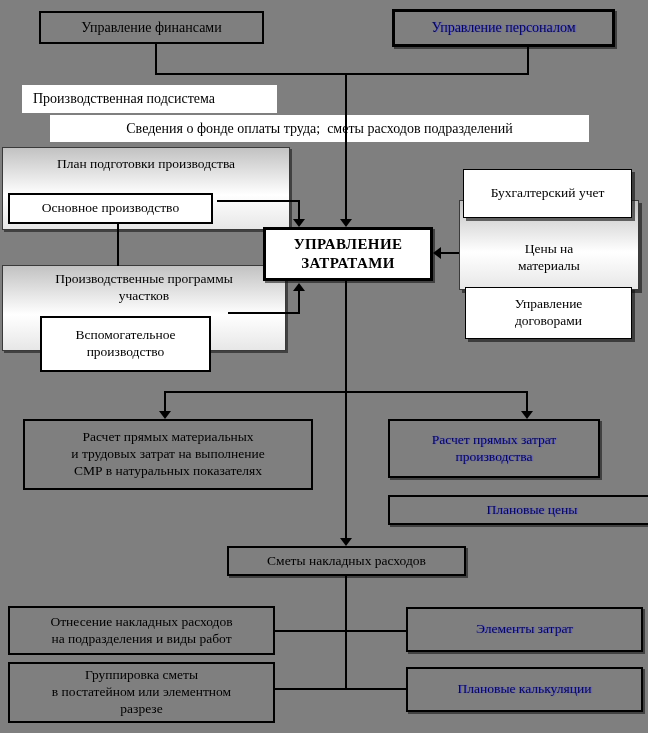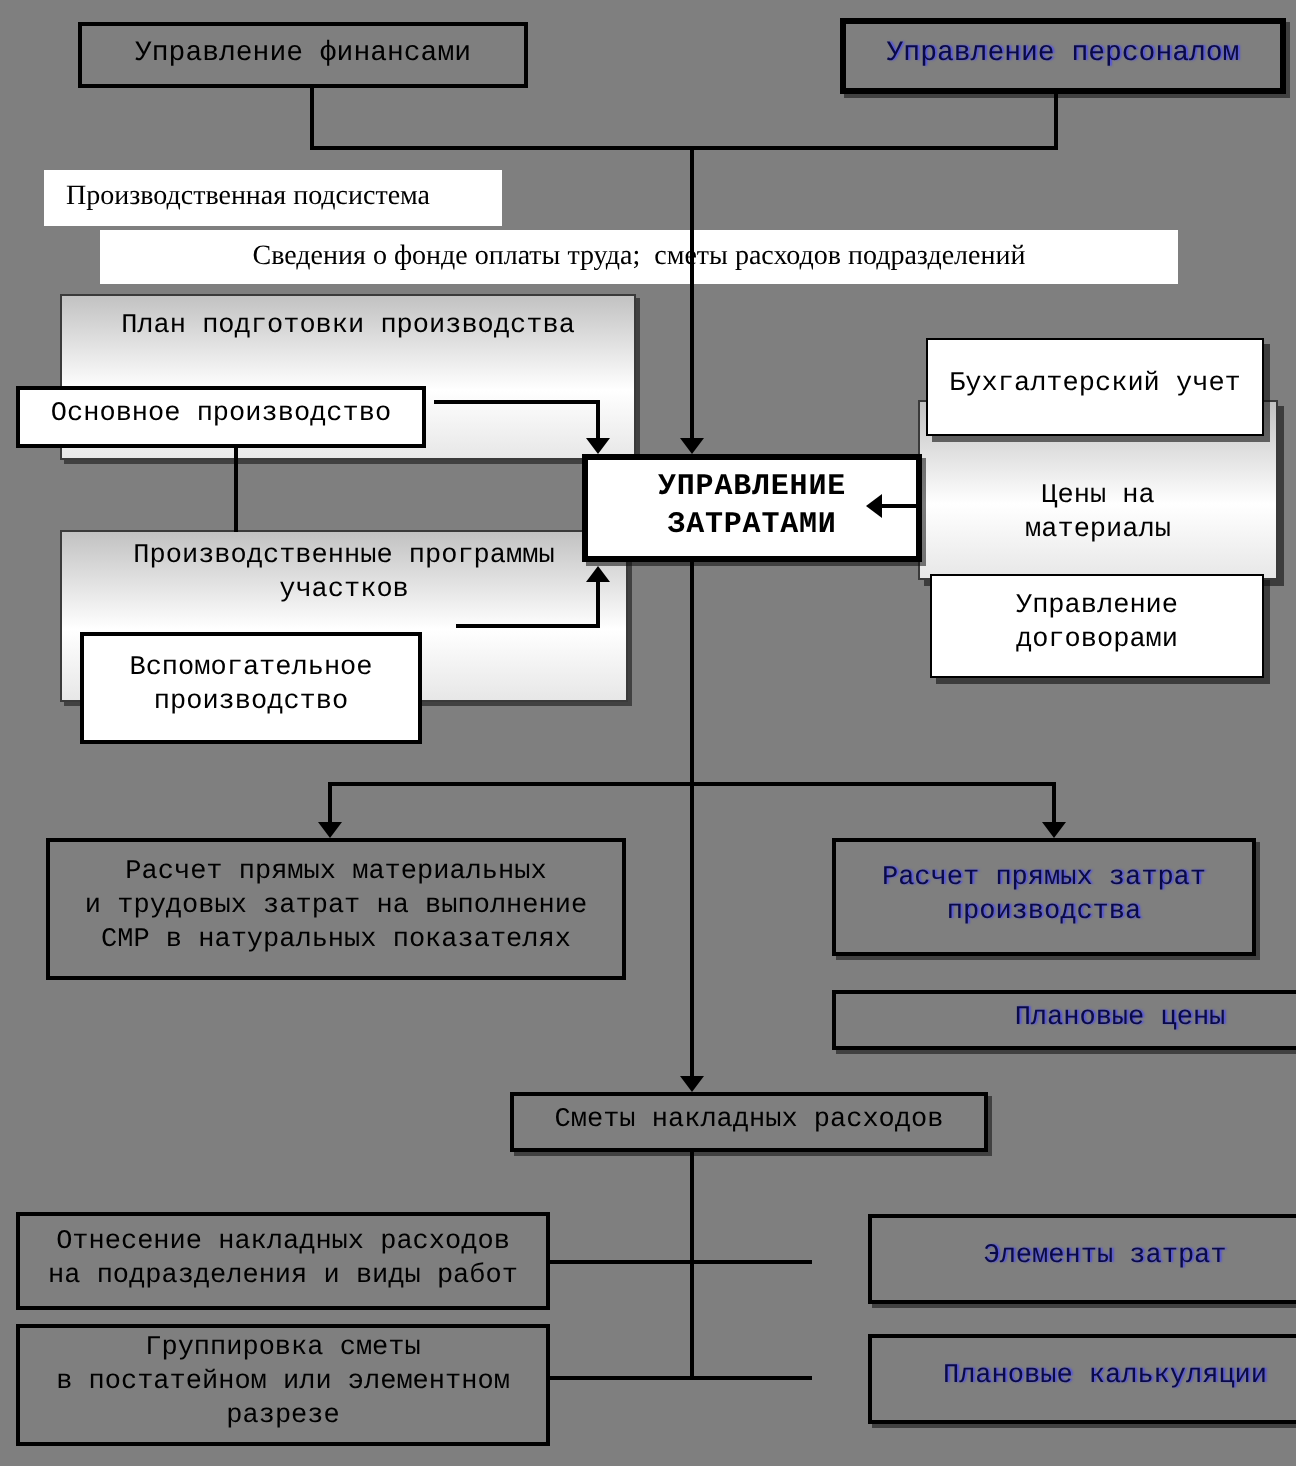--- a/index.html
+++ b/index.html
@@ -3,29 +3,29 @@
 <meta charset="utf-8">
 <style>
   html,body{margin:0;padding:0;}
   body{font-family:"Liberation Serif","DejaVu Serif",serif;}
   #canvas{
     position:relative;width:648px;height:733px;background:#7f7f7f;overflow:hidden;
   }
   .node{
     position:absolute;box-sizing:border-box;display:flex;flex-direction:column;
     align-items:center;justify-content:center;text-align:center;
-    font-size:13.5px;line-height:1.25;color:#000;font-family:Liberation Mono, monospace;
+    font-size:13.5px;line-height:1.25;color:#000;
   }
   .outline{border:2px solid #000;}
   .thin{border-width:1.5px;align-items:center;}
   .thick{border-width:3px;}
   .white{background:#ffffff;}
   .grad{background:linear-gradient(180deg,#c2c2c2 0%,#ffffff 58%,#e7e7e7 100%);border:1px solid #3a3a3a;}
   .shadow{box-shadow:3px 3px 0 rgba(15,15,15,0.6);}
-  .shadow-sm{box-shadow:2px 2px 0 rgba(15,15,15,0.55);margin-left:28px;}
+  .shadow-sm{box-shadow:2px 2px 0 rgba(15,15,15,0.55);}
   .top-text{justify-content:flex-start;}
   .bold{font-weight:bold;font-size:15px;letter-spacing:.4px;}
   .accent{color:#0a0a46;text-shadow:1px 0 1px rgba(70,70,255,0.8);}
   .bar{position:absolute;box-sizing:border-box;background:#ffffff;display:flex;align-items:center;font-size:14px;color:#000;}
   .ln{display:block;}
   .line{position:absolute;background:#000;}
   .arr{position:absolute;width:0;height:0;}
   .arr-down{border-left:6px solid transparent;border-right:6px solid transparent;border-top:8px solid #000;}
   .arr-up{border-left:6px solid transparent;border-right:6px solid transparent;border-bottom:8px solid #000;}
   .arr-left{border-top:6px solid transparent;border-bottom:6px solid transparent;border-right:8px solid #000;}
@@ -43,21 +43,21 @@
   <div class="node grad shadow-sm top-text" style="left:2px;top:265px;width:284px;height:86px;padding-top:5px;">
     <span class="ln">Производственные программы</span>
     <span class="ln">участков</span>
   </div>
 
   <div class="node grad shadow top-text" style="left:459px;top:200px;width:180px;height:90px;padding-top:40px;">
     <span class="ln">Цены на</span>
     <span class="ln">материалы</span>
   </div>
 
-  <div class="bar" style="left:22px;top:85px;width:229px;height:28px;padding-left:11px;font-family:Liberation Serif, serif;">
+  <div class="bar" style="left:22px;top:85px;width:255px;height:28px;padding-left:11px;font-family:Liberation Serif, serif;">
     <span>Производственная подсистема</span>
   </div>
 
   <div class="bar" style="left:50px;top:115px;width:539px;height:27px;justify-content:center;">
     <span class="pre">Сведения о фонде оплаты труда;  сметы расходов подразделений</span>
   </div>
 
   <div class="node outline" style="left:39px;top:11px;width:225px;height:33px;font-size:14px;">
     <span class="ln">Управление финансами</span>
   </div>

